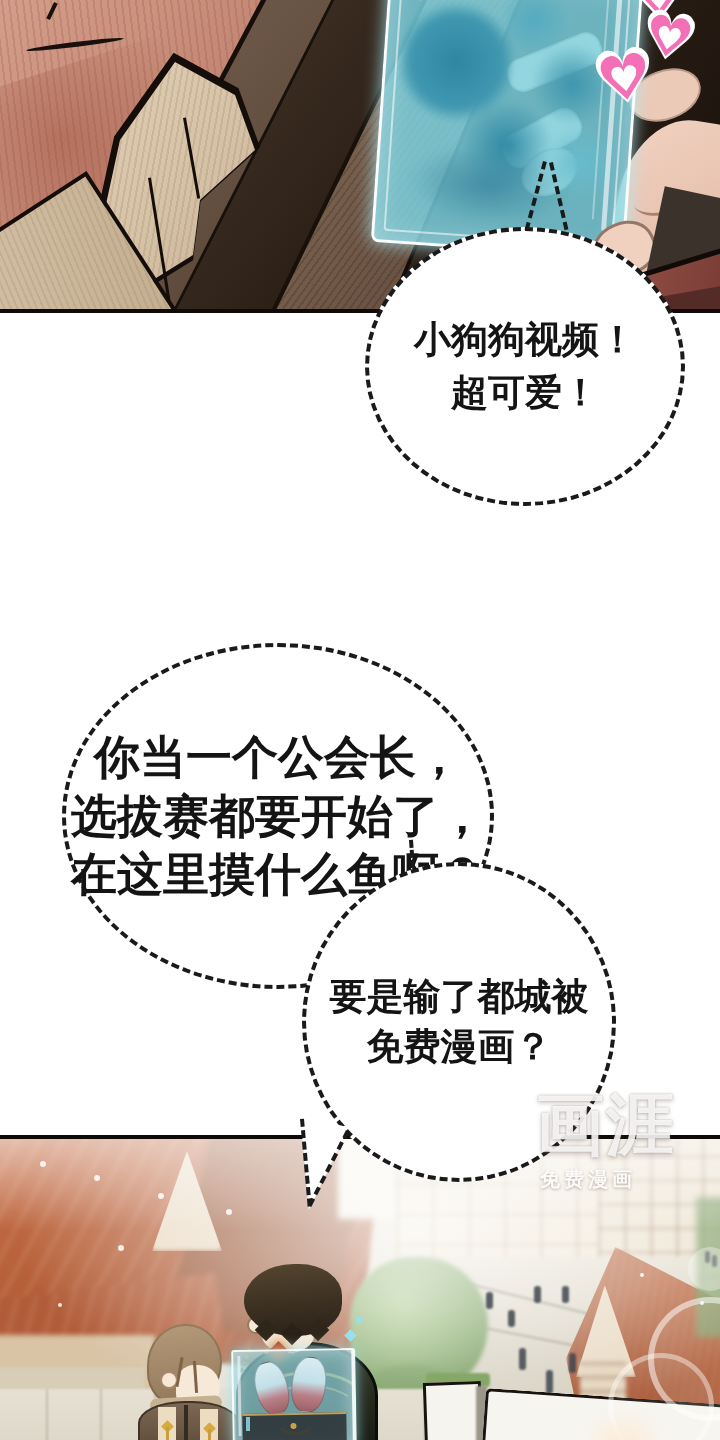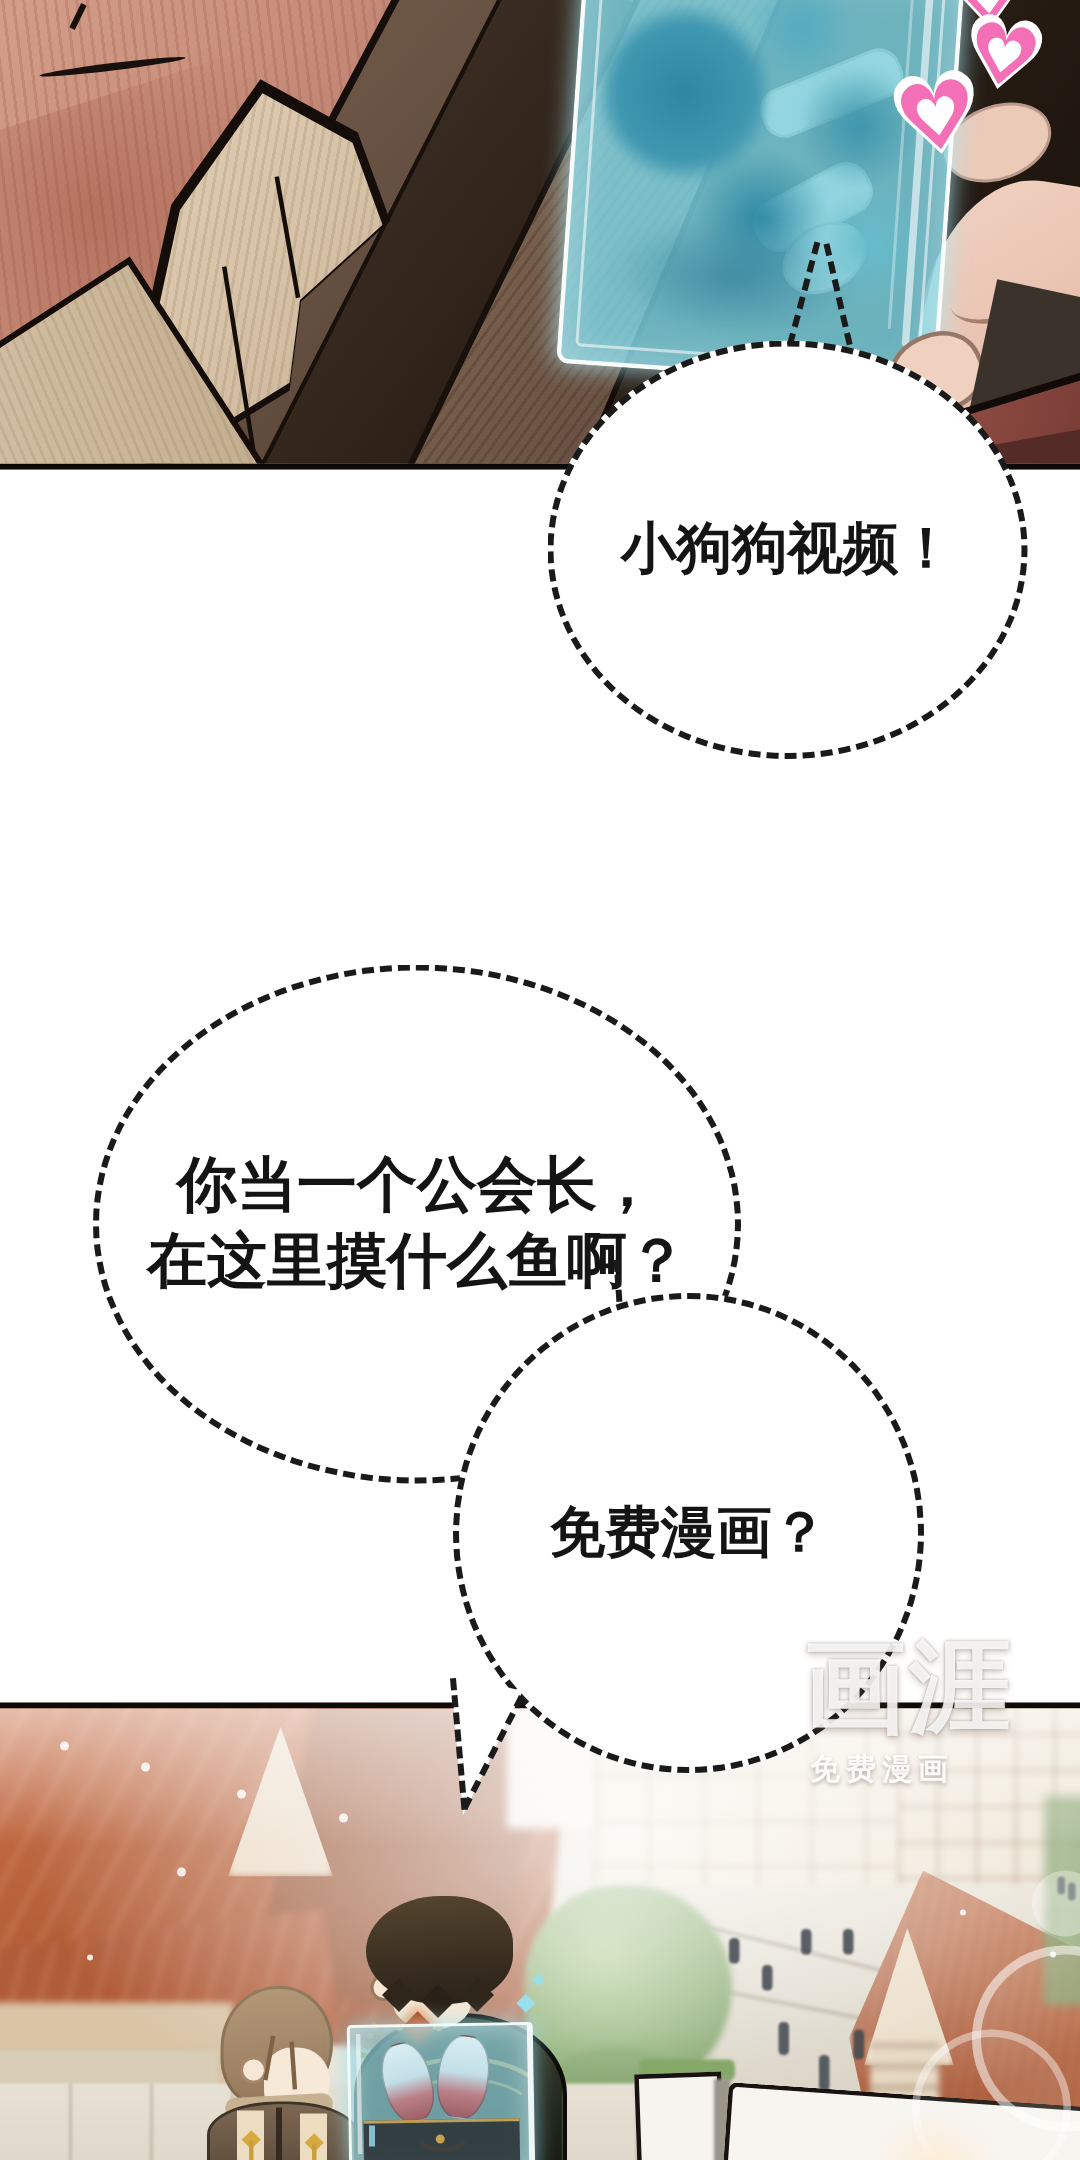--- a/index.html
+++ b/index.html
@@ -196,30 +196,33 @@
       <div class="a" style="left:56px;top:72px;width:6px;height:6px;background:#caa04e;border-radius:50%;"></div>
       <div class="a" style="left:4px;top:4px;width:3px;height:80px;background:rgba(255,255,255,.55);"></div>
     </div>
     <div class="a" style="left:346px;top:192px;width:9px;height:9px;background:rgba(150,225,240,.95);transform:rotate(45deg);"></div>
     <div class="a" style="left:356px;top:178px;width:6px;height:6px;background:rgba(150,225,240,.9);transform:rotate(45deg);"></div>
     <div class="a" style="left:246px;top:278px;width:4px;height:14px;background:rgba(150,225,240,.8);"></div>
   </section>
 
   <div class="bubble" style="left:365px;top:227px;width:312px;height:271px;font-size:37px;line-height:1.42;text-align:right;">
     <span class="ln">小狗狗视频！</span>
+    <span class="ln">超可爱！</span>
   </div>
   <div class="dseg" style="left:543px;top:161px;height:71px;transform:rotate(15deg);"></div>
   <div class="dseg" style="left:549px;top:163px;height:69px;transform:rotate(-13deg);"></div>
 
-  <div class="bubble" style="left:62px;top:643px;width:424px;height:338px;font-size:40px;line-height:1.28;">
+  <div class="bubble" style="left:62px;top:643px;width:424px;height:338px;font-size:46px;line-height:1.28;">
     <span class="ln">你当一个公会长，</span>
+    <span class="ln">选拔赛都要开始了，</span>
     <span class="ln">在这里摸什么鱼啊？</span>
   </div>
 
   <div class="bubble" style="left:302px;top:862px;width:306px;height:312px;font-size:37px;line-height:1.35;z-index:21;">
+    <span class="ln">要是输了都城被</span>
     <span class="ln">免费漫画？</span>
   </div>
   <div class="dseg" style="left:409px;top:840px;height:28px;transform:rotate(-4deg);"></div>
   <div class="a" style="left:297px;top:1116px;width:56px;height:94px;background:#fff;clip-path:polygon(6% 0,21% 100%,92% 12%);z-index:21;"></div>
   <div class="dseg" style="left:300px;top:1119px;height:88px;transform:rotate(-5deg);"></div>
   <div class="dseg" style="left:346px;top:1130px;height:84px;transform:rotate(27deg);"></div>
 
   <div class="wm wm-logo">画涯</div>
   <div class="wm wm-tag">免费漫画</div>
 

